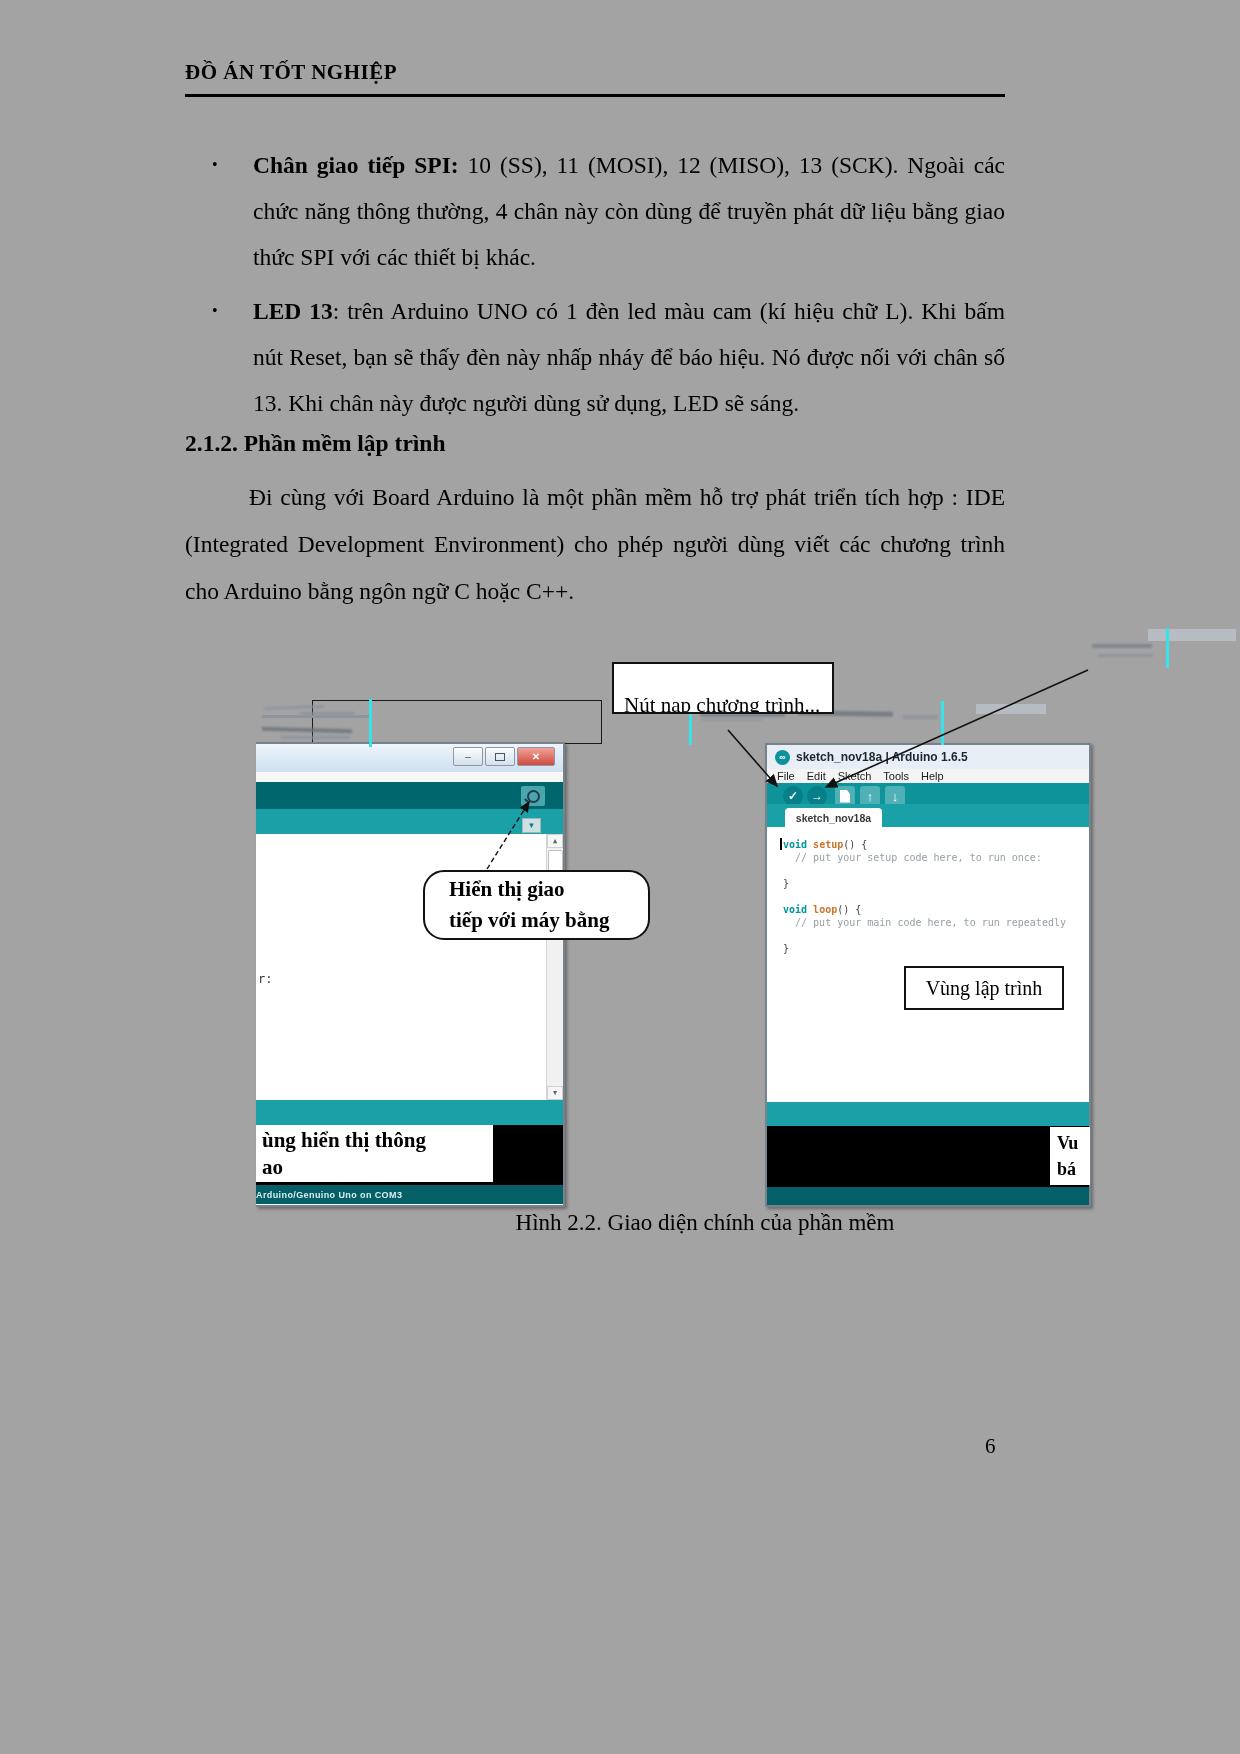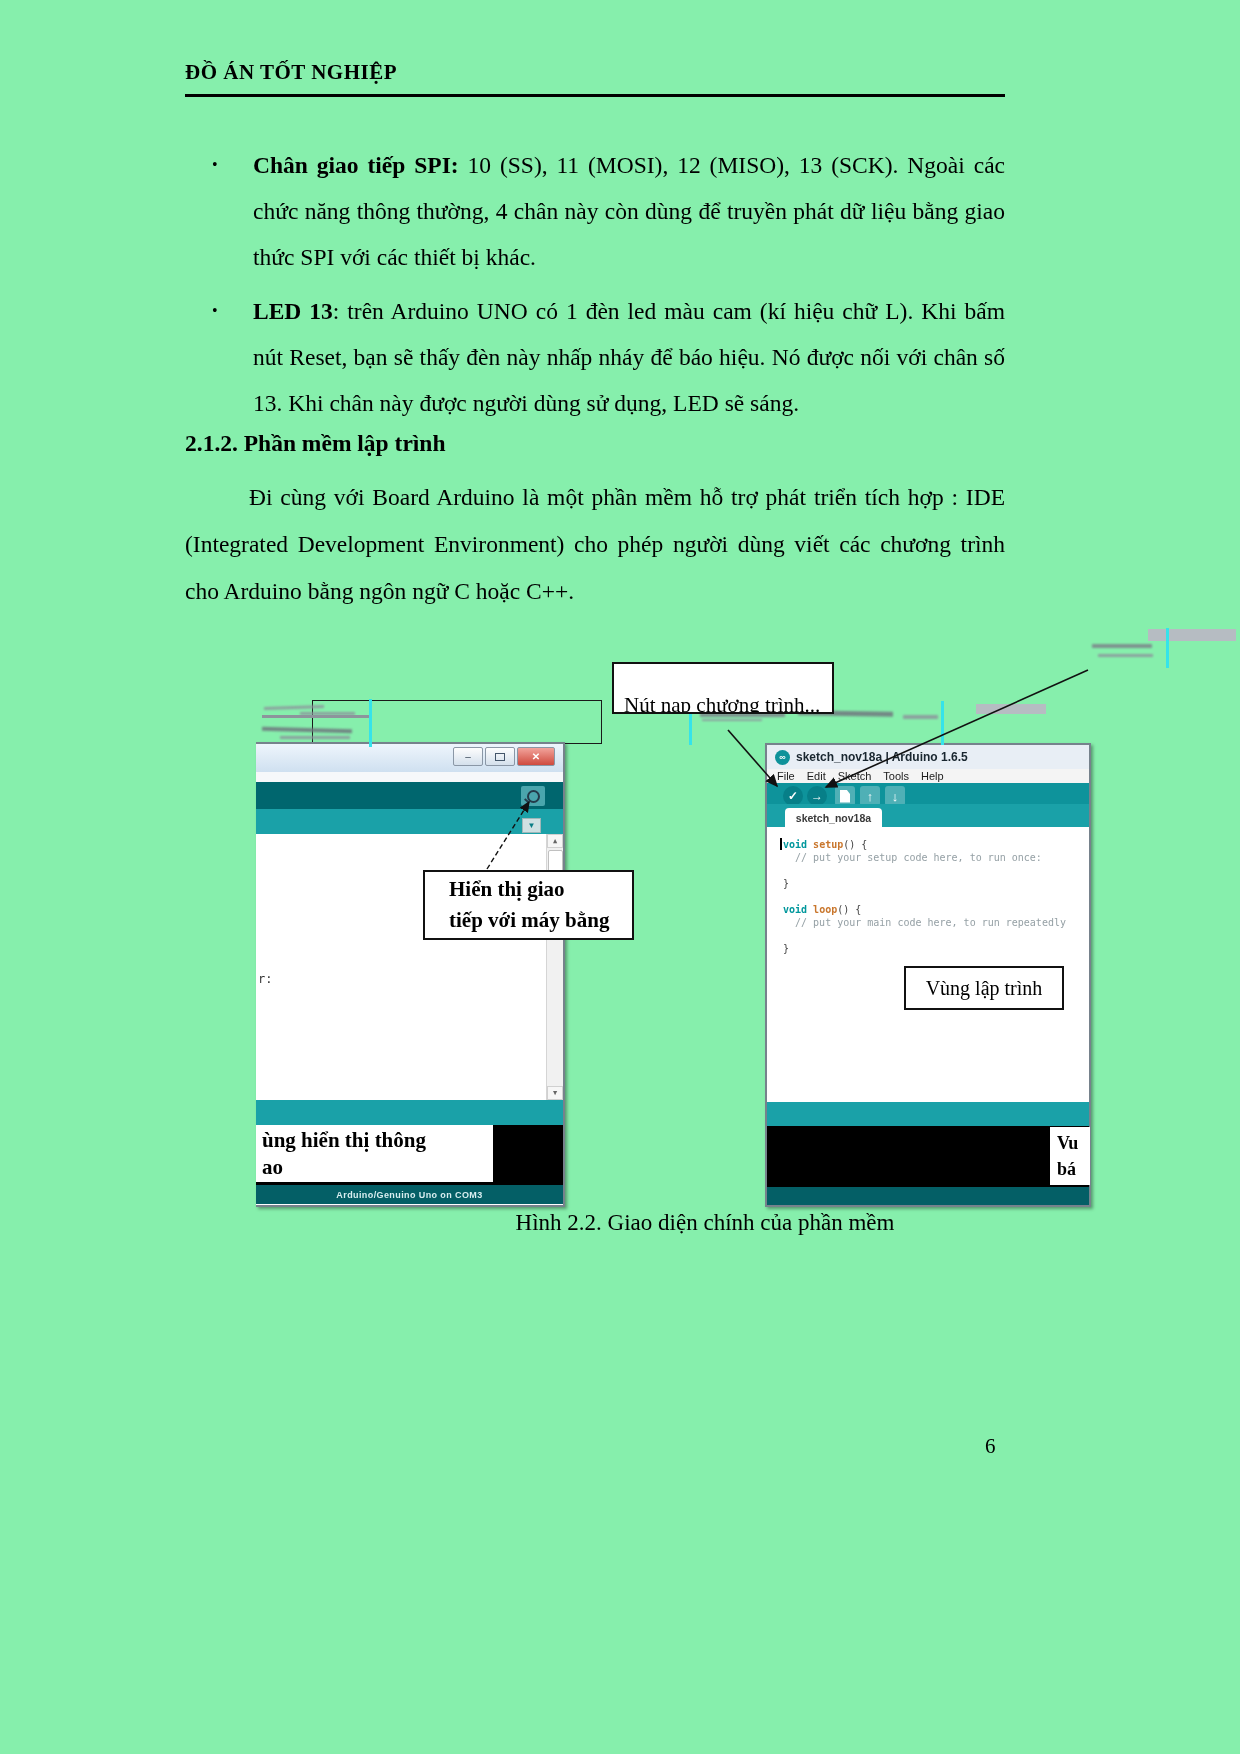--- a/index.html
+++ b/index.html
@@ -1,16 +1,16 @@
 <!DOCTYPE html>
 <html><head>
 <meta charset="utf-8">
 <style>
   html,body{margin:0;padding:0;background:#888;}
-  .page{position:relative;width:1240px;height:1754px;background:#86efac;margin:0 auto;overflow:hidden;
+  .page{position:relative;width:1240px;height:1754px;background:#a3a3a3;margin:0 auto;overflow:hidden;
         font-family:"Liberation Serif", serif;color:#000;}
   
   .hdr{position:absolute;left:185px;top:60px;font-size:21px;font-weight:bold;letter-spacing:.5px;}
   .hdr-rule{position:absolute;left:185px;top:94px;width:820px;height:3px;background:#000;}
   .bullets{position:absolute;left:212px;width:793px;font-size:23.5px;line-height:46px;text-align:justify;}
   .bullet-row{display:flex;}
   .bullet-mark{width:41px;flex:0 0 41px;font-size:16px;}
   .bullet-text{flex:1;}
   .b-lead{font-weight:bold;}
   .sec-head{position:absolute;left:185px;top:430px;font-size:23.5px;font-weight:bold;}
@@ -46,21 +46,21 @@
   .dd-btn{position:absolute;background:#cfe0e2;border:1px solid #9fb7b9;color:#0a7d85;font-size:8px;
           display:flex;align-items:center;justify-content:center;}
   .lw-content{position:absolute;left:0;top:90px;right:0;height:266px;background:#fff;}
   .scroll{position:absolute;right:0;top:0;width:16px;height:100%;background:#f1f1f1;border-left:1px solid #d5d5d5;}
   .s-arrow{position:absolute;left:0;width:16px;height:14px;background:#f6f6f6;border:1px solid #d0d0d0;
            font-size:7px;color:#666;display:flex;align-items:center;justify-content:center;box-sizing:border-box;}
   .s-thumb{position:absolute;left:1px;top:16px;width:13px;height:30px;background:#fff;border:1px solid #c0c0c0;border-radius:2px;}
   .teal-bar{position:absolute;left:0;right:0;height:25px;background:#1aa1a8;}
   .black-row{position:absolute;left:0;right:0;height:60px;background:#000;}
   .status{position:absolute;left:0;right:0;height:19px;background:#045f66;color:#d8eef0;
-          font-size:9px;font-weight:bold;letter-spacing:.4px;display:flex;align-items:center;justify-content:center;}
+          font-size:9px;font-weight:bold;letter-spacing:.4px;display:flex;align-items:center;justify-content:flex-start;}
   .notif-label{position:absolute;left:0;top:0;width:237px;height:57px;background:#fff;font-weight:bold;
                font-size:21px;line-height:27px;padding:2px 0 8px 6px;box-sizing:border-box;}
   .code-frag{position:absolute;left:2px;top:138px;font-size:12px;color:#333;}
   
   .rw-title{position:absolute;left:0;top:0;right:0;height:24px;background:#e8eef5;border-bottom:1px solid #c2cdd8;
             display:flex;align-items:center;font-size:12px;font-weight:bold;color:#19262f;}
   .rw-icon{width:15px;height:15px;border-radius:50%;background:#0e929a;color:#fff;font-size:9px;font-weight:bold;
            display:flex;align-items:center;justify-content:center;margin:0 6px 0 8px;}
   .rw-menu{position:absolute;left:0;top:24px;right:0;height:14px;background:#f4f4f4;display:flex;align-items:center;
            font-size:11px;color:#1c1c1c;padding-left:10px;gap:12px;}
@@ -180,21 +180,21 @@
       <div class="notif-label" style="font-family:'Liberation Serif',serif;">
         <div>ùng hiển thị thông</div>
         <div>ao</div>
       </div>
     </div>
     <div class="status" style="top:441px;">
       <span>Arduino/Genuino Uno on COM3</span>
     </div>
   </div>
 
-  <div class="callout" style="left:423px;top:870px;width:183px;height:64px;font-weight:bold;line-height:31px;padding:2px 0 0 24px;z-index:6;">
+  <div class="callout" style="left:423px;top:870px;width:183px;height:64px;font-weight:bold;line-height:31px;padding:2px 16px 0 24px;z-index:6;border-radius:21px;">
     <div>Hiển thị giao</div>
     <div>tiếp với máy bằng</div>
   </div>
 
   <div class="win ui" style="left:765px;top:743px;width:322px;height:460px;">
     <div class="rw-title">
       <span class="rw-icon">∞</span>
       <span>sketch_nov18a | Arduino 1.6.5</span>
     </div>
     <div class="rw-menu">

